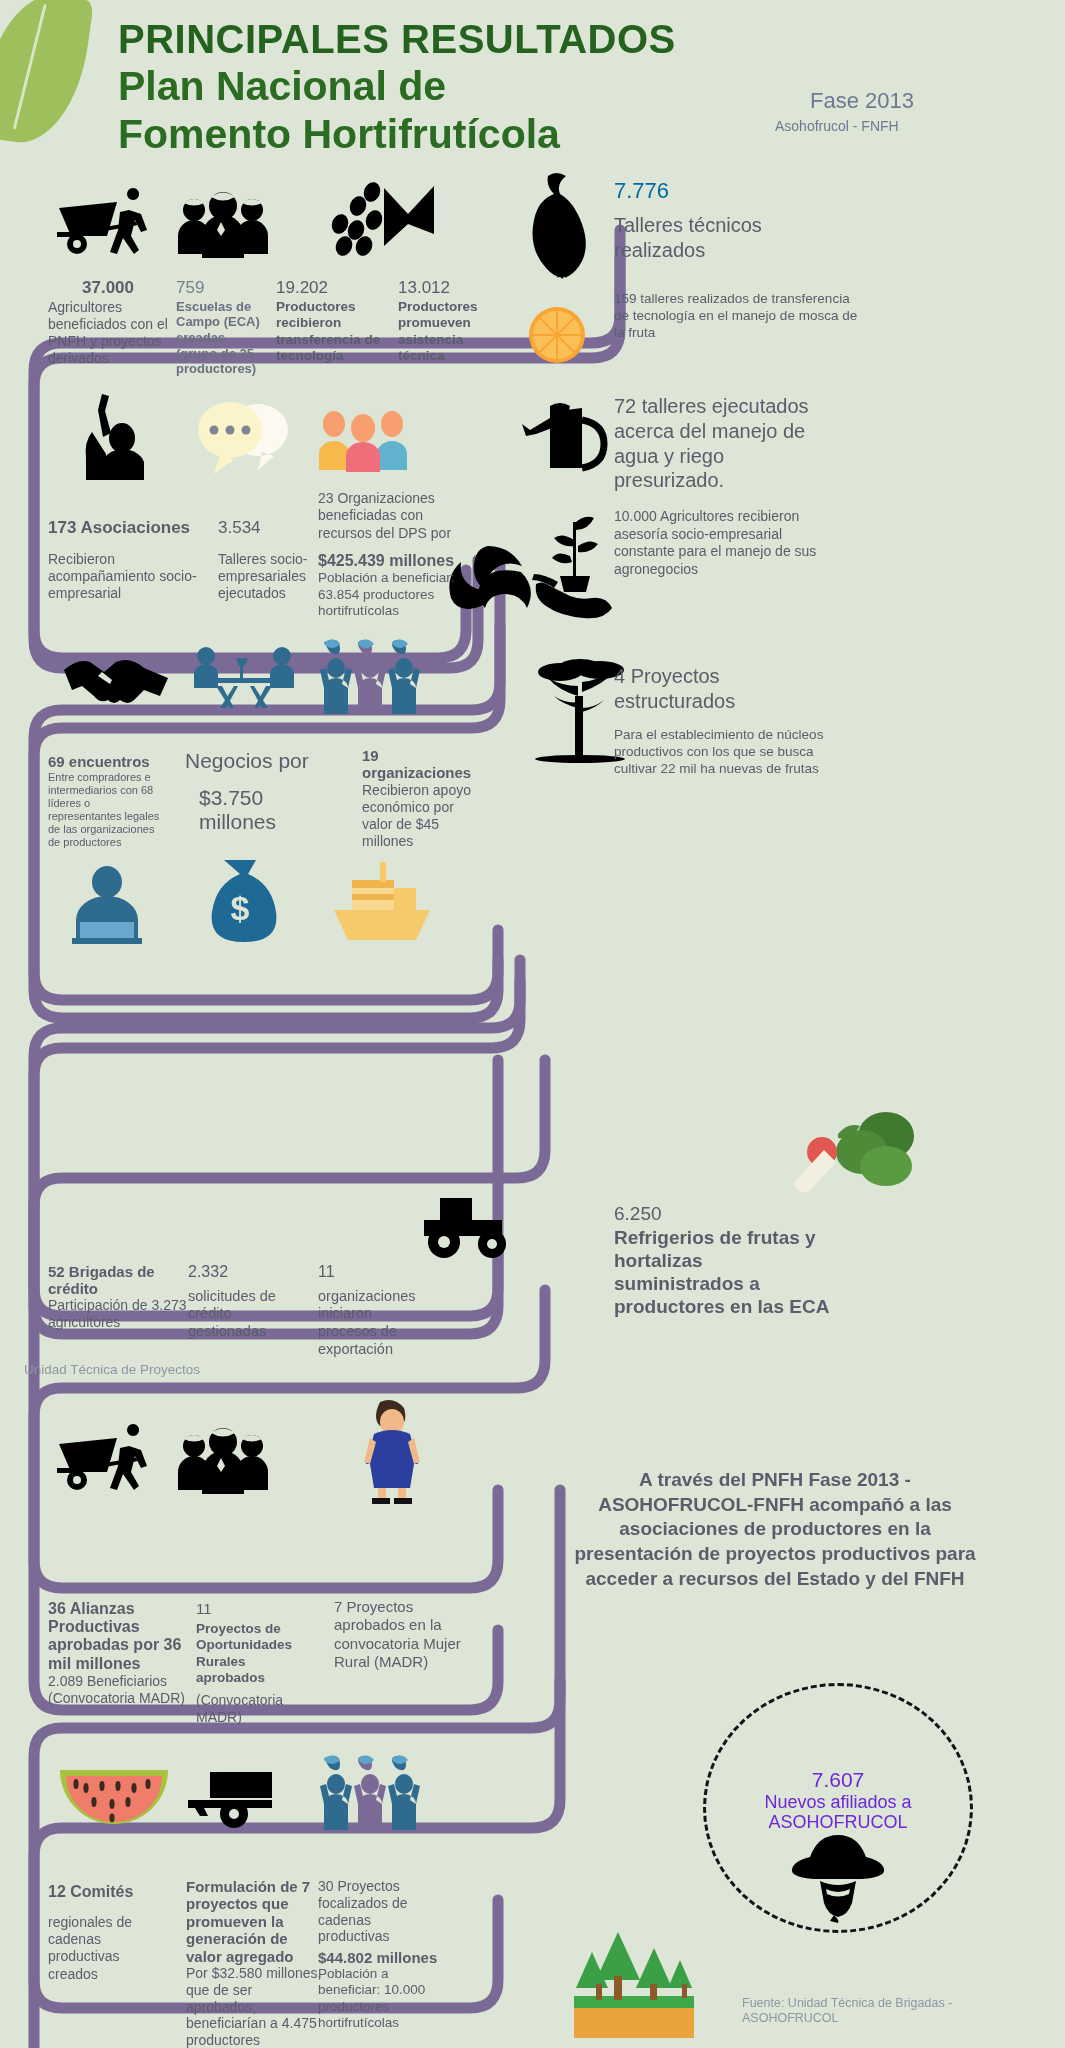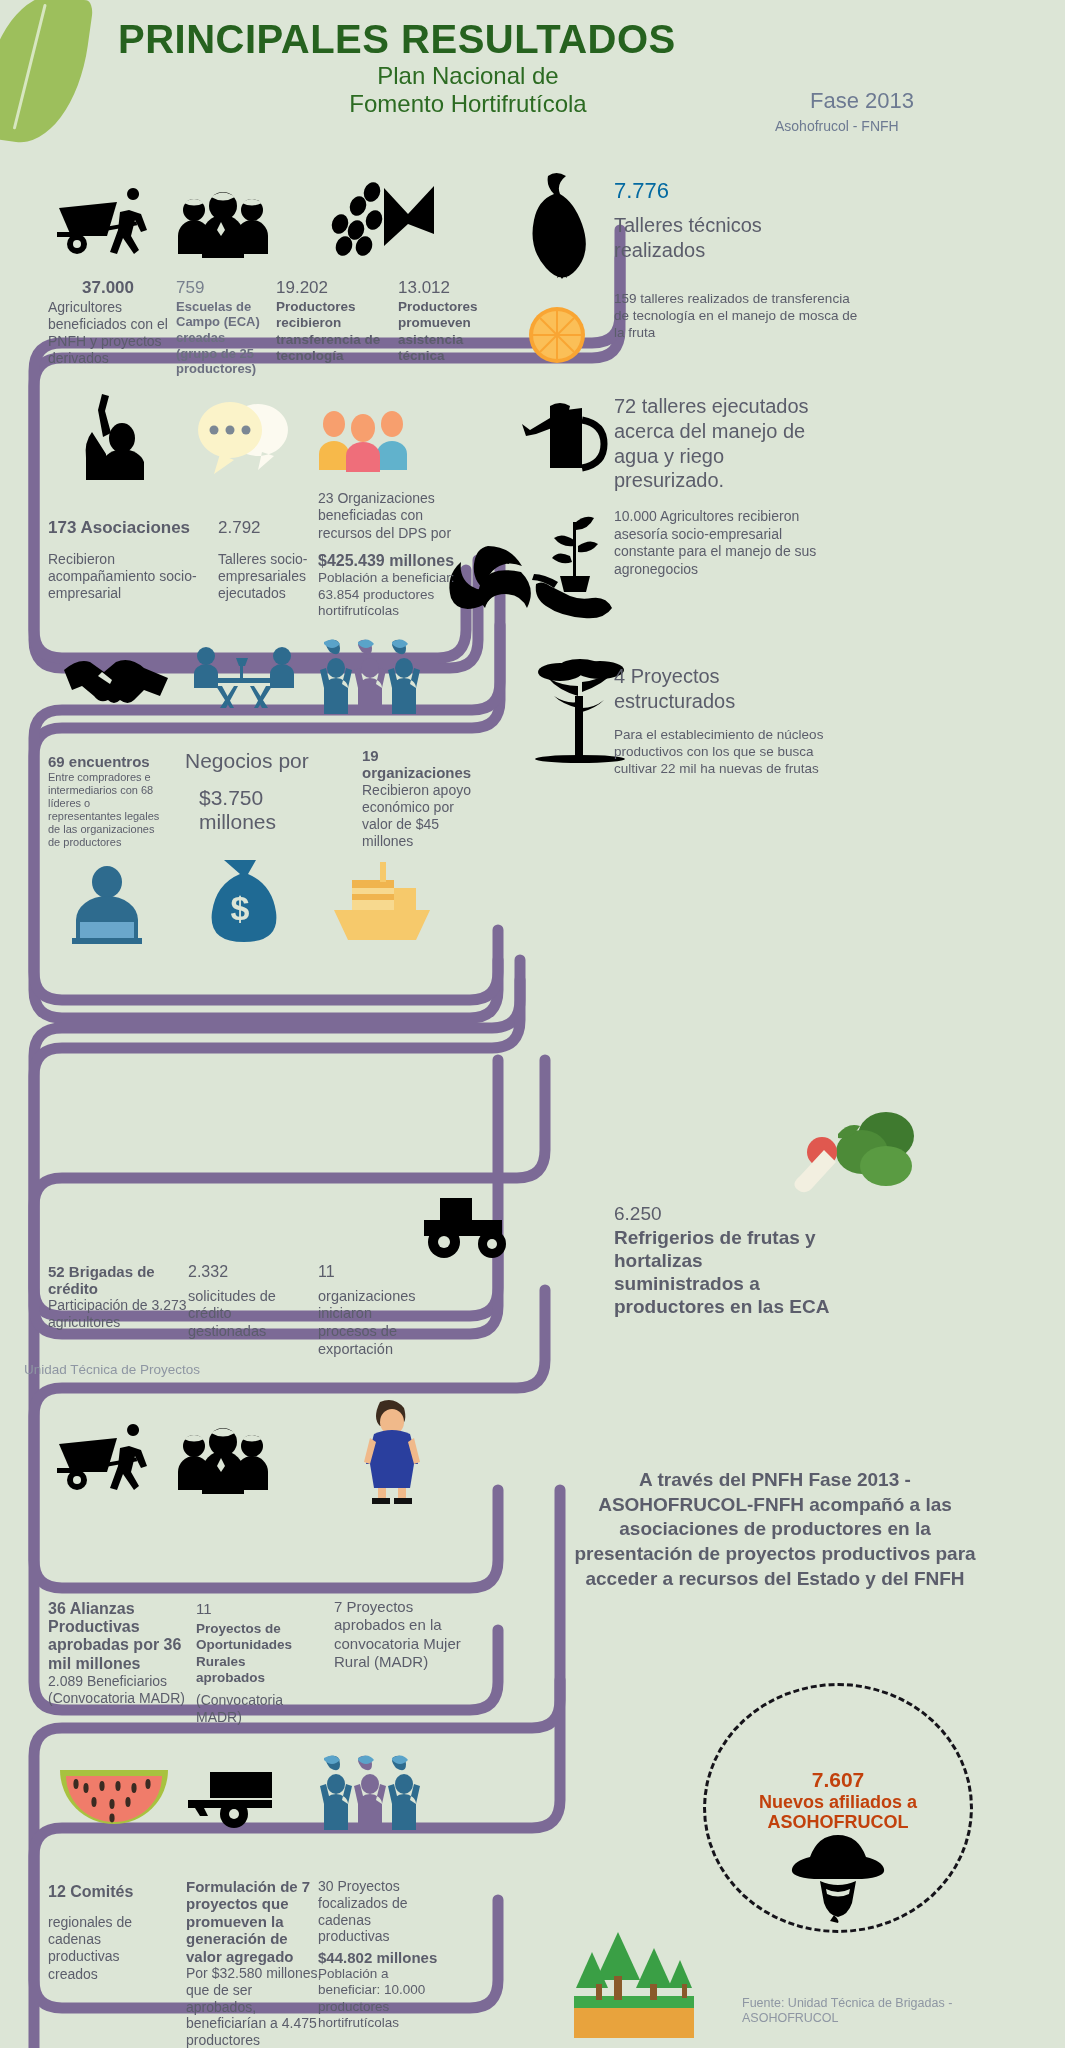--- a/index.html
+++ b/index.html
@@ -14,21 +14,21 @@
   .abs { position: absolute; }
 
   
   .hdr-title1 {
     left: 118px; top: 18px; width: 700px;
     font-size: 40px; font-weight: bold; letter-spacing: .5px;
     color: #26621f; line-height: 1.05;
   }
   .hdr-title2 {
     left: 118px; top: 62px; width: 700px;
-    font-size: 24px; color: #2c6b22; line-height: 1.18; text-align: center;
+    font-size: 41px; color: #2c6b22; line-height: 1.18;  font-weight: bold;
   }
   .hdr-phase { left: 810px; top: 88px; font-size: 22px; color: #6d7a92; }
   .hdr-org  { left: 775px; top: 118px; font-size: 14px; color: #6d7a92; }
 
   .leaf {
     left: -12px; top: -6px; width: 96px; height: 150px;
     background: #9dbf5c;
     border-radius: 60% 8% 60% 8% / 70% 10% 70% 10%;
     transform: rotate(8deg);
   }
@@ -51,21 +51,21 @@
   .r-head { font-size: 20px; line-height: 1.24; }
   .r-sub  { font-size: 13.5px; line-height: 1.24; }
 
   
   .center-par { text-align: center; font-size: 19px; line-height: 1.3; font-weight: bold; color:#5b5d6b;}
 
   
   .dashcircle {
     border: 3px dashed #15131a; border-radius: 50%;
   }
-  .affil { text-align: center; color: #c2410c; font-weight: bold; }
+  .affil { text-align: center; color: #6d28d9; font-weight: normal; }
   .affil .n { font-size: 21px; }
   .affil .l { font-size: 18px; line-height: 1.12; }
   .source { font-size: 12.5px; color: #8e96a3; line-height:1.2; }
 
   svg { display: block; overflow: visible; }
 </style>
 </head>
 <body>
 
 <div id="stage">
@@ -232,21 +232,21 @@
       <path d="M4 62 q10 0 24 8 l-4 6 q-12 -8 -22 -8z"></path>
     </g>
   </svg>
   <div class="abs r-sub" style="left:614px;top:508px;width:228px;font-size:14px;line-height:1.26">10.000 Agricultores recibieron asesoría socio-empresarial constante para el manejo de sus agronegocios</div>
 
   <div class="abs blk" style="left:48px;top:518px;width:160px">
     <div class="num-md bold">173 Asociaciones</div>
     <div style="margin-top:12px;font-size:14px;line-height:1.24">Recibieron acompañamiento socio-empresarial</div>
   </div>
   <div class="abs blk" style="left:218px;top:518px;width:110px">
-    <div class="num-md">2.792</div>
+    <div class="num-md">3.534</div>
     <div style="margin-top:12px;font-size:14px;line-height:1.24">Talleres socio-empresariales ejecutados</div>
   </div>
   <div class="abs blk" style="left:318px;top:490px;width:140px">
     <div style="font-size:14px;line-height:1.24">
       <span>23 Organizaciones</span>
       <span>beneficiadas con recursos del DPS por</span>
     </div>
     <div class="bold" style="margin-top:10px;font-size:16px;line-height:1.15">$425.439 millones</div>
     <div style="font-size:13.5px;line-height:1.2">Población a beneficiar: 63.854 productores hortifrutícolas</div>
   </div>

